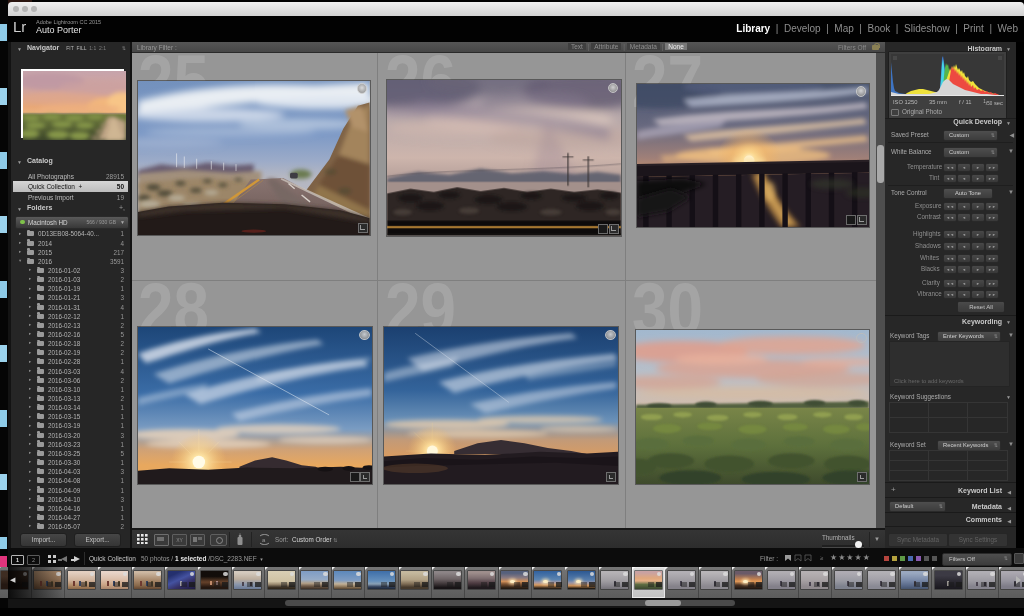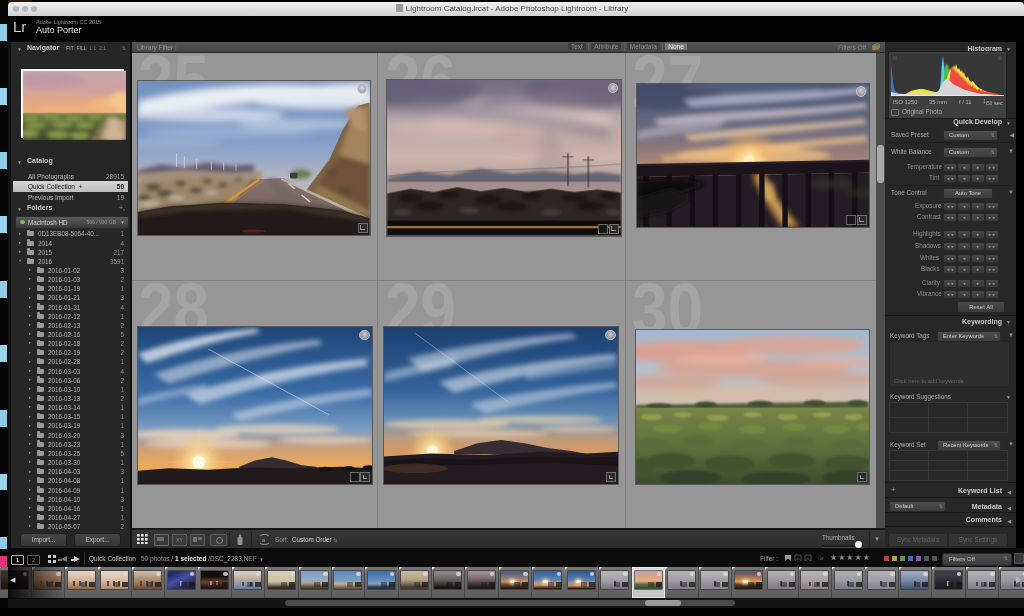--- a/index.html
+++ b/index.html
@@ -54,27 +54,27 @@
 <div class="abs" style="left:0;top:537px;width:7px;height:12px;background:#8ecbe8;"></div>
 <div class="abs" style="left:0;top:556px;width:7px;height:22px;background:#e2347c;"></div>
 <div class="abs" style="left:0;top:578px;width:7px;height:14px;background:#5a1020;"></div>
 
 <div class="abs" style="left:8px;top:0;width:24px;height:8px;background:#2a1510;"></div>
 <div class="abs" style="left:8px;top:2px;width:1016px;height:14px;border-radius:4px 4px 0 0;
   background:linear-gradient(#efefef,#d2d2d2);"></div>
 <div class="abs" style="left:13px;top:6px;width:6px;height:6px;border-radius:50%;background:#b5b5b5;"></div>
 <div class="abs" style="left:22px;top:6px;width:6px;height:6px;border-radius:50%;background:#b5b5b5;"></div>
 <div class="abs" style="left:31px;top:6px;width:6px;height:6px;border-radius:50%;background:#b5b5b5;"></div>
-<div class="abs" style="left:0;top:4px;width:1024px;text-align:center;font-size:8px;color:#4a4a4a;">
-  <span style="display:inline-block;width:7px;height:8px;background:#9a9a9a;vertical-align:-1px;margin-right:3px;"></span>Lightroom Catalog.lrcat - Adobe Photoshop Lightroom - Library</div>
 
 <div class="abs" style="left:8px;top:16px;width:1016px;height:26px;background:#020202;"></div>
 <div class="abs" style="left:13px;top:18px;font-size:15px;color:#d0d0d0;font-weight:400;">Lr</div>
 <div class="abs" style="left:36px;top:19px;font-size:5.5px;color:#989898;">Adobe Lightroom CC 2015</div>
 <div class="abs" style="left:36px;top:25px;font-size:9px;color:#e4e4e4;">Auto Porter</div>
+<div class="abs" style="left:700px;top:23px;width:318px;font-size:10px;color:#8e8e8e;text-align:right;">
+  <span style="color:#fff;font-weight:bold;">Library</span><span class="sep"> &nbsp;|&nbsp; </span>Develop<span class="sep"> &nbsp;|&nbsp; </span>Map<span class="sep"> &nbsp;|&nbsp; </span>Book<span class="sep"> &nbsp;|&nbsp; </span>Slideshow<span class="sep"> &nbsp;|&nbsp; </span>Print<span class="sep"> &nbsp;|&nbsp; </span>Web</div>
 
 <div class="abs" style="left:8px;top:42px;width:124px;height:506px;background:#131313;"></div>
 <div class="abs" id="leftpanel" style="left:11px;top:42px;width:119px;height:506px;background:#262626;">
 
 <div class="phead" style="top:2px;">
         <span class="ptri">▼</span>
         <span style="position:absolute;left:16px;top:0px;">Navigator</span>
  <span style="position:absolute;right:24px;top:1px;font-weight:normal;font-size:5px;color:#b8b8b8;">FIT&nbsp; FILL&nbsp; <span style="color:#7f7f7f">1:1&nbsp; 2:1</span></span>
  <span style="position:absolute;right:4px;top:1px;font-weight:normal;font-size:5px;color:#7f7f7f;">⇅</span>
       </div>

